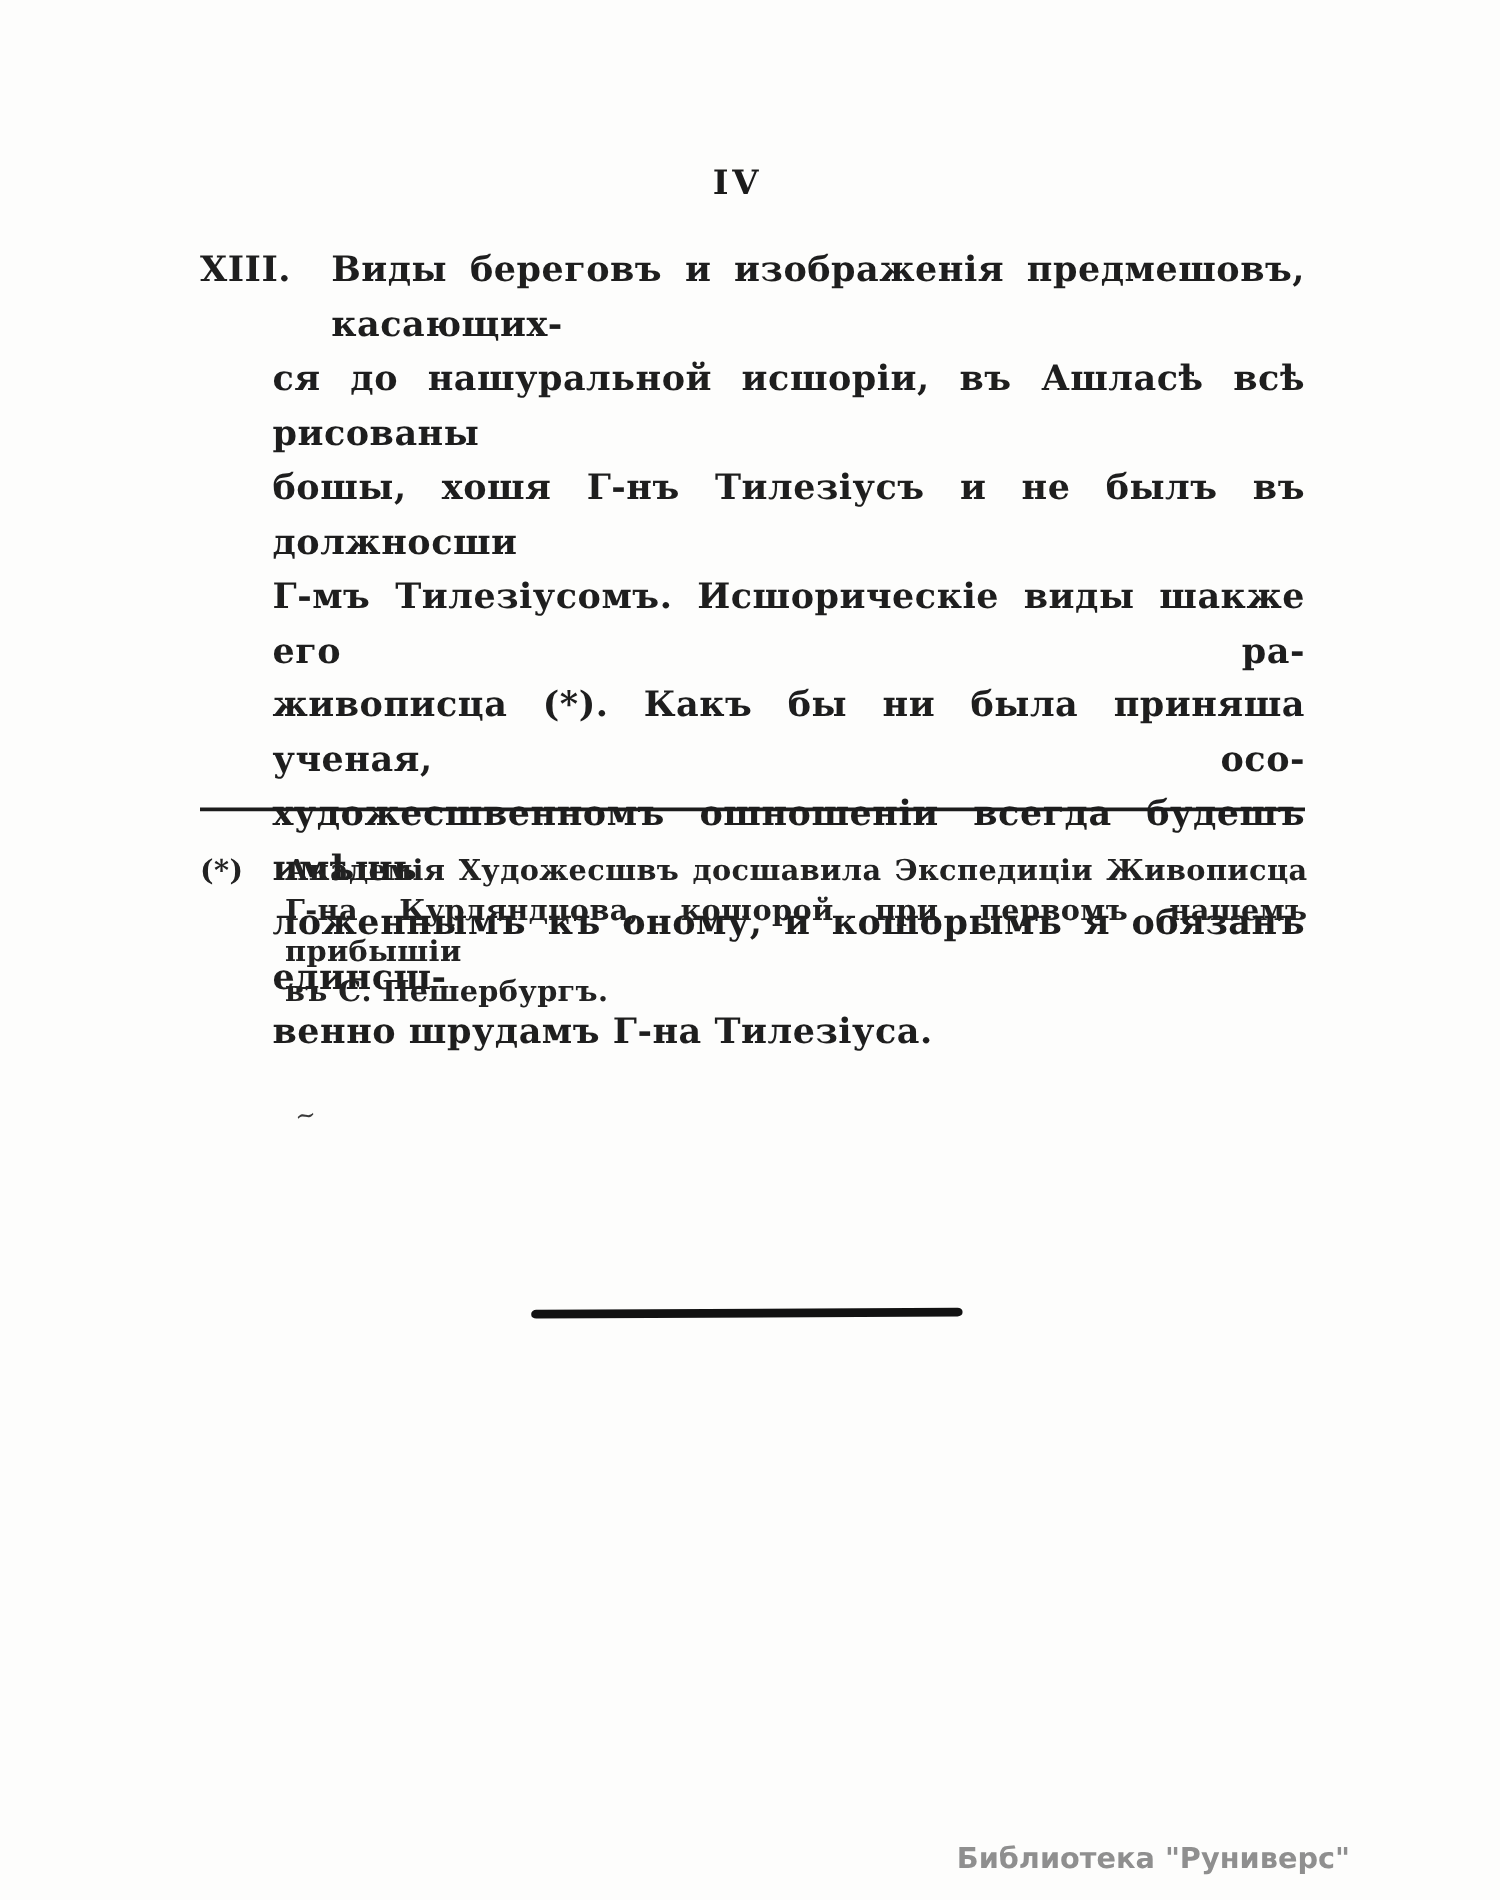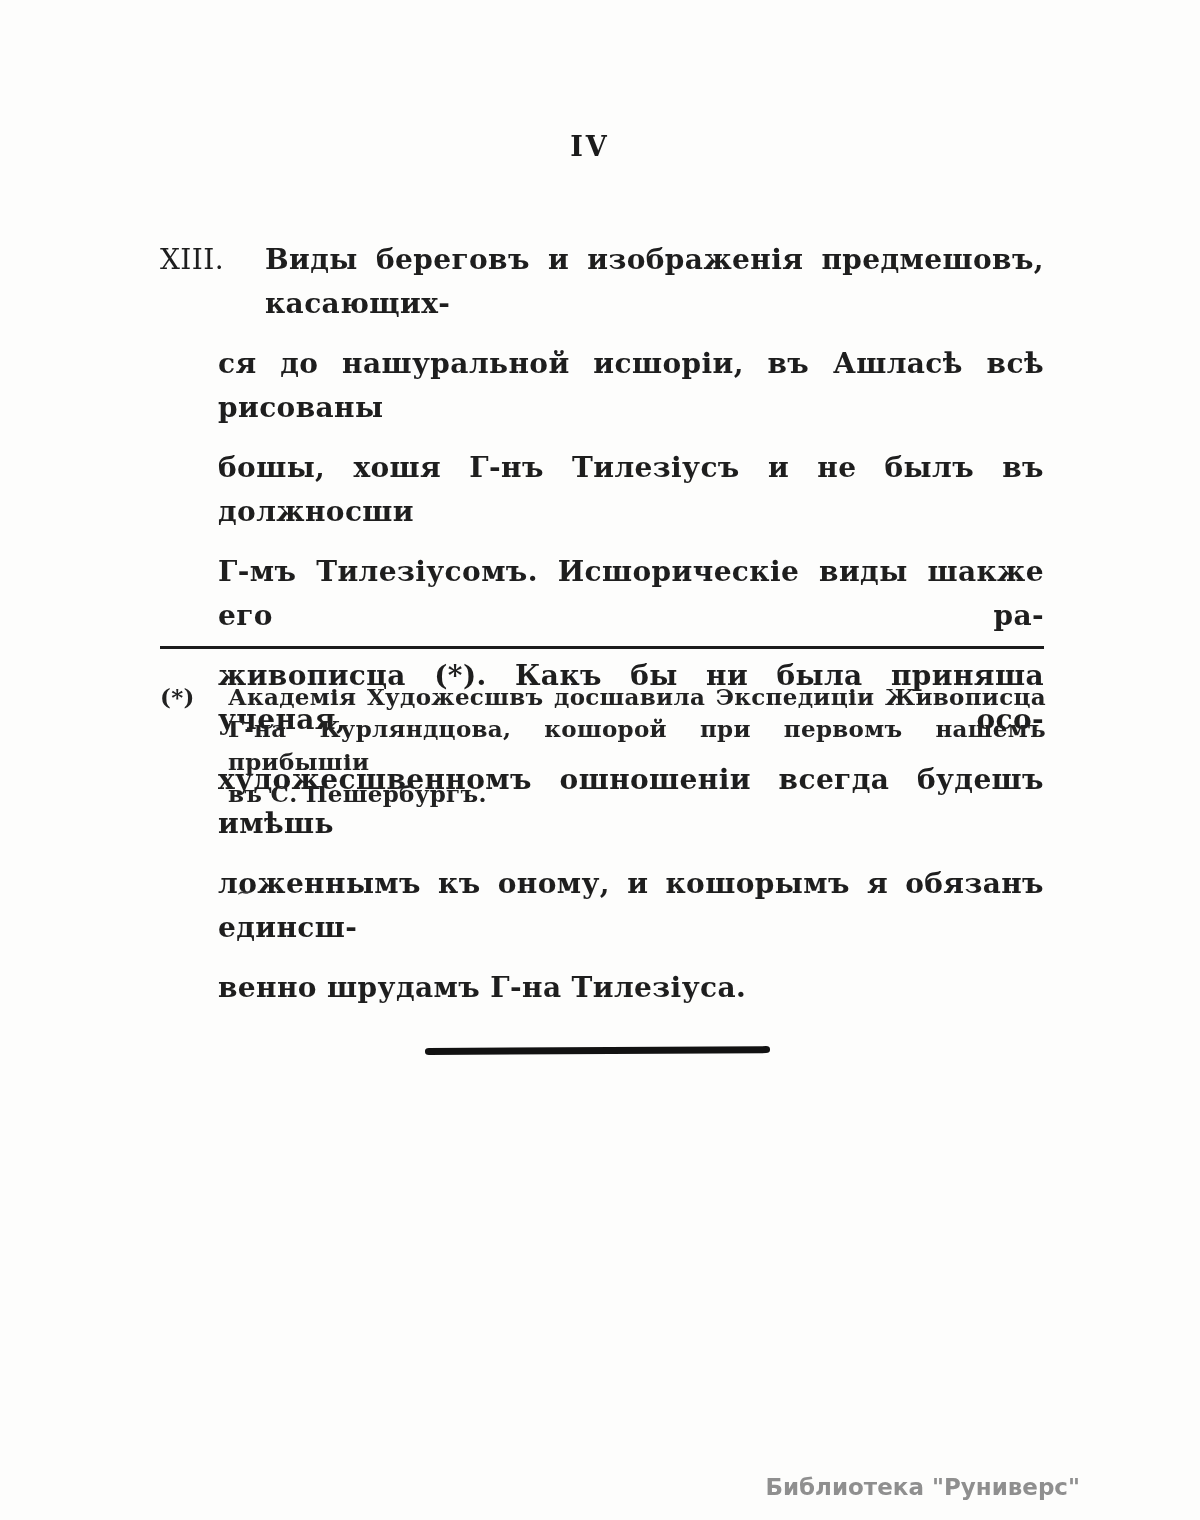--- a/index.html
+++ b/index.html
@@ -40,34 +40,32 @@
     letter-spacing: 0.4px;
     color: #1e1e1e;
   }
   .line { white-space: normal; }
   .first-line {
     display: flex;
     align-items: baseline;
   }
   .item-no {
     flex: 0 0 105px;
-    font-weight: 400;
-    margin-top: 44px;
+    font-weight: 700;
   }
   .first-line .line-text {
     flex: 1 1 auto;
     display: block;
     text-align: justify;
     text-align-last: justify;
   }
   .cont {
     padding-left: 58px;
     text-align: justify;
     text-align-last: justify;
-    margin-top: 17px;
   }
   .cont.last {
     text-align: center;
     text-align-last: left;
   }
   .footnote-rule {
     position: absolute;
     top: 646px;
     left: 160px;
     width: 884px;

